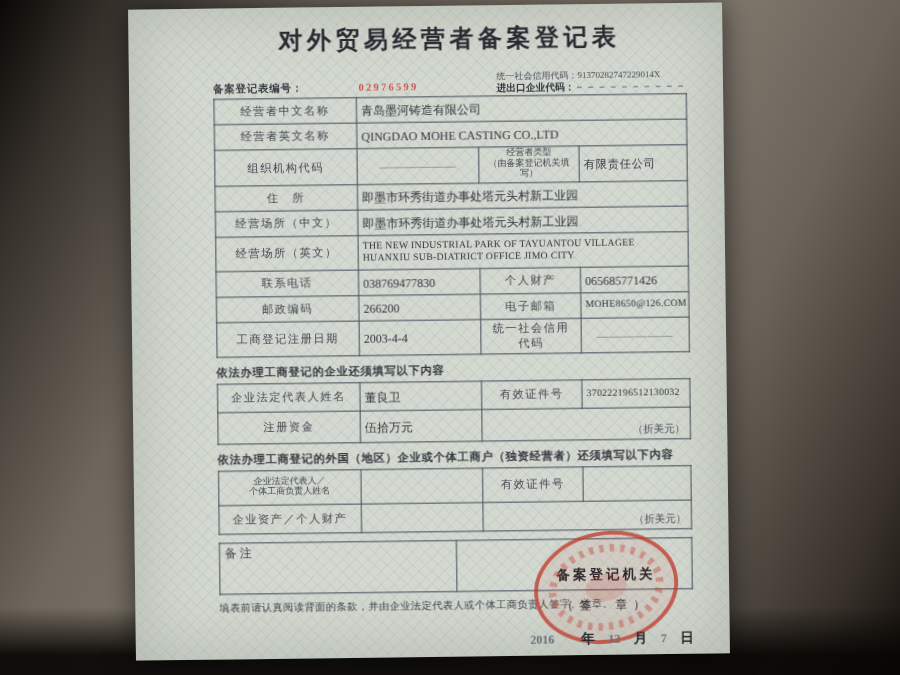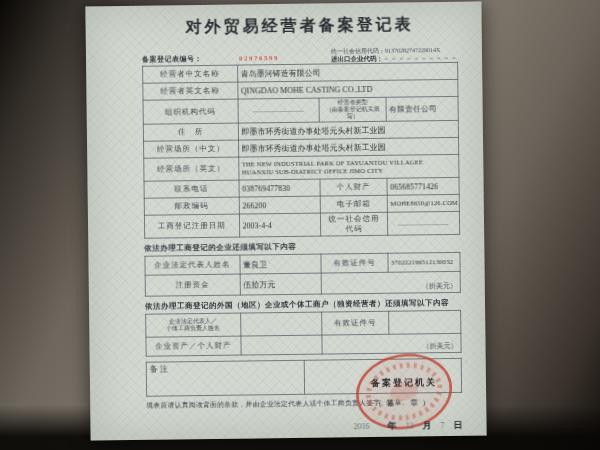--- a/index.html
+++ b/index.html
@@ -41,21 +41,21 @@
   .h17{height:17px;} .h19{height:19px;} .h21{height:21px;} .h23{height:23px;} .h24{height:24px;} .h34{height:34px;}
   .sec-head{font-size:7.5px;font-weight:bold;letter-spacing:0.5px;color:#33373e;margin:5px 0 2px 0;}
   .usd{font-size:7px;text-align:right;color:#4a4e55;vertical-align:bottom;}
   .rem-cell{font-size:8px;letter-spacing:2px;vertical-align:top;text-align:left;padding:2px 0 0 22px;color:#41454d;}
   .note{font-size:6.8px;letter-spacing:0.3px;margin-top:4px;color:#3a3e45;}
   .stamp-block{position:absolute;left:246px;top:348px;width:136px;height:82px;text-align:center;z-index:5;}
   .authority{font-size:9px;font-weight:bold;letter-spacing:2px;color:#24262b;margin-top:26px;}
   .seal-label{font-size:8px;letter-spacing:4px;color:#24262b;margin-top:8px;}
   .seal-svg{position:absolute;left:16px;top:0;pointer-events:none;}
   .date-row{position:absolute;left:56px;right:20px;bottom:4px;display:flex;justify-content:flex-end;align-items:baseline;z-index:6;}
-  .d-num{font-size:8px;color:#666e78;margin:0 5px;}
+  .d-num{font-size:8px;color:#666e78;margin:0 5px;font-weight:bold;}
   .d-unit{font-size:9px;font-weight:bold;color:#24262b;margin:0 4px;}
   .d-year{margin-right:14px;}
 </style>
 </head>
 <body>
 
 <div class="stage">
   <div class="paper">
     <div class="content">
 

